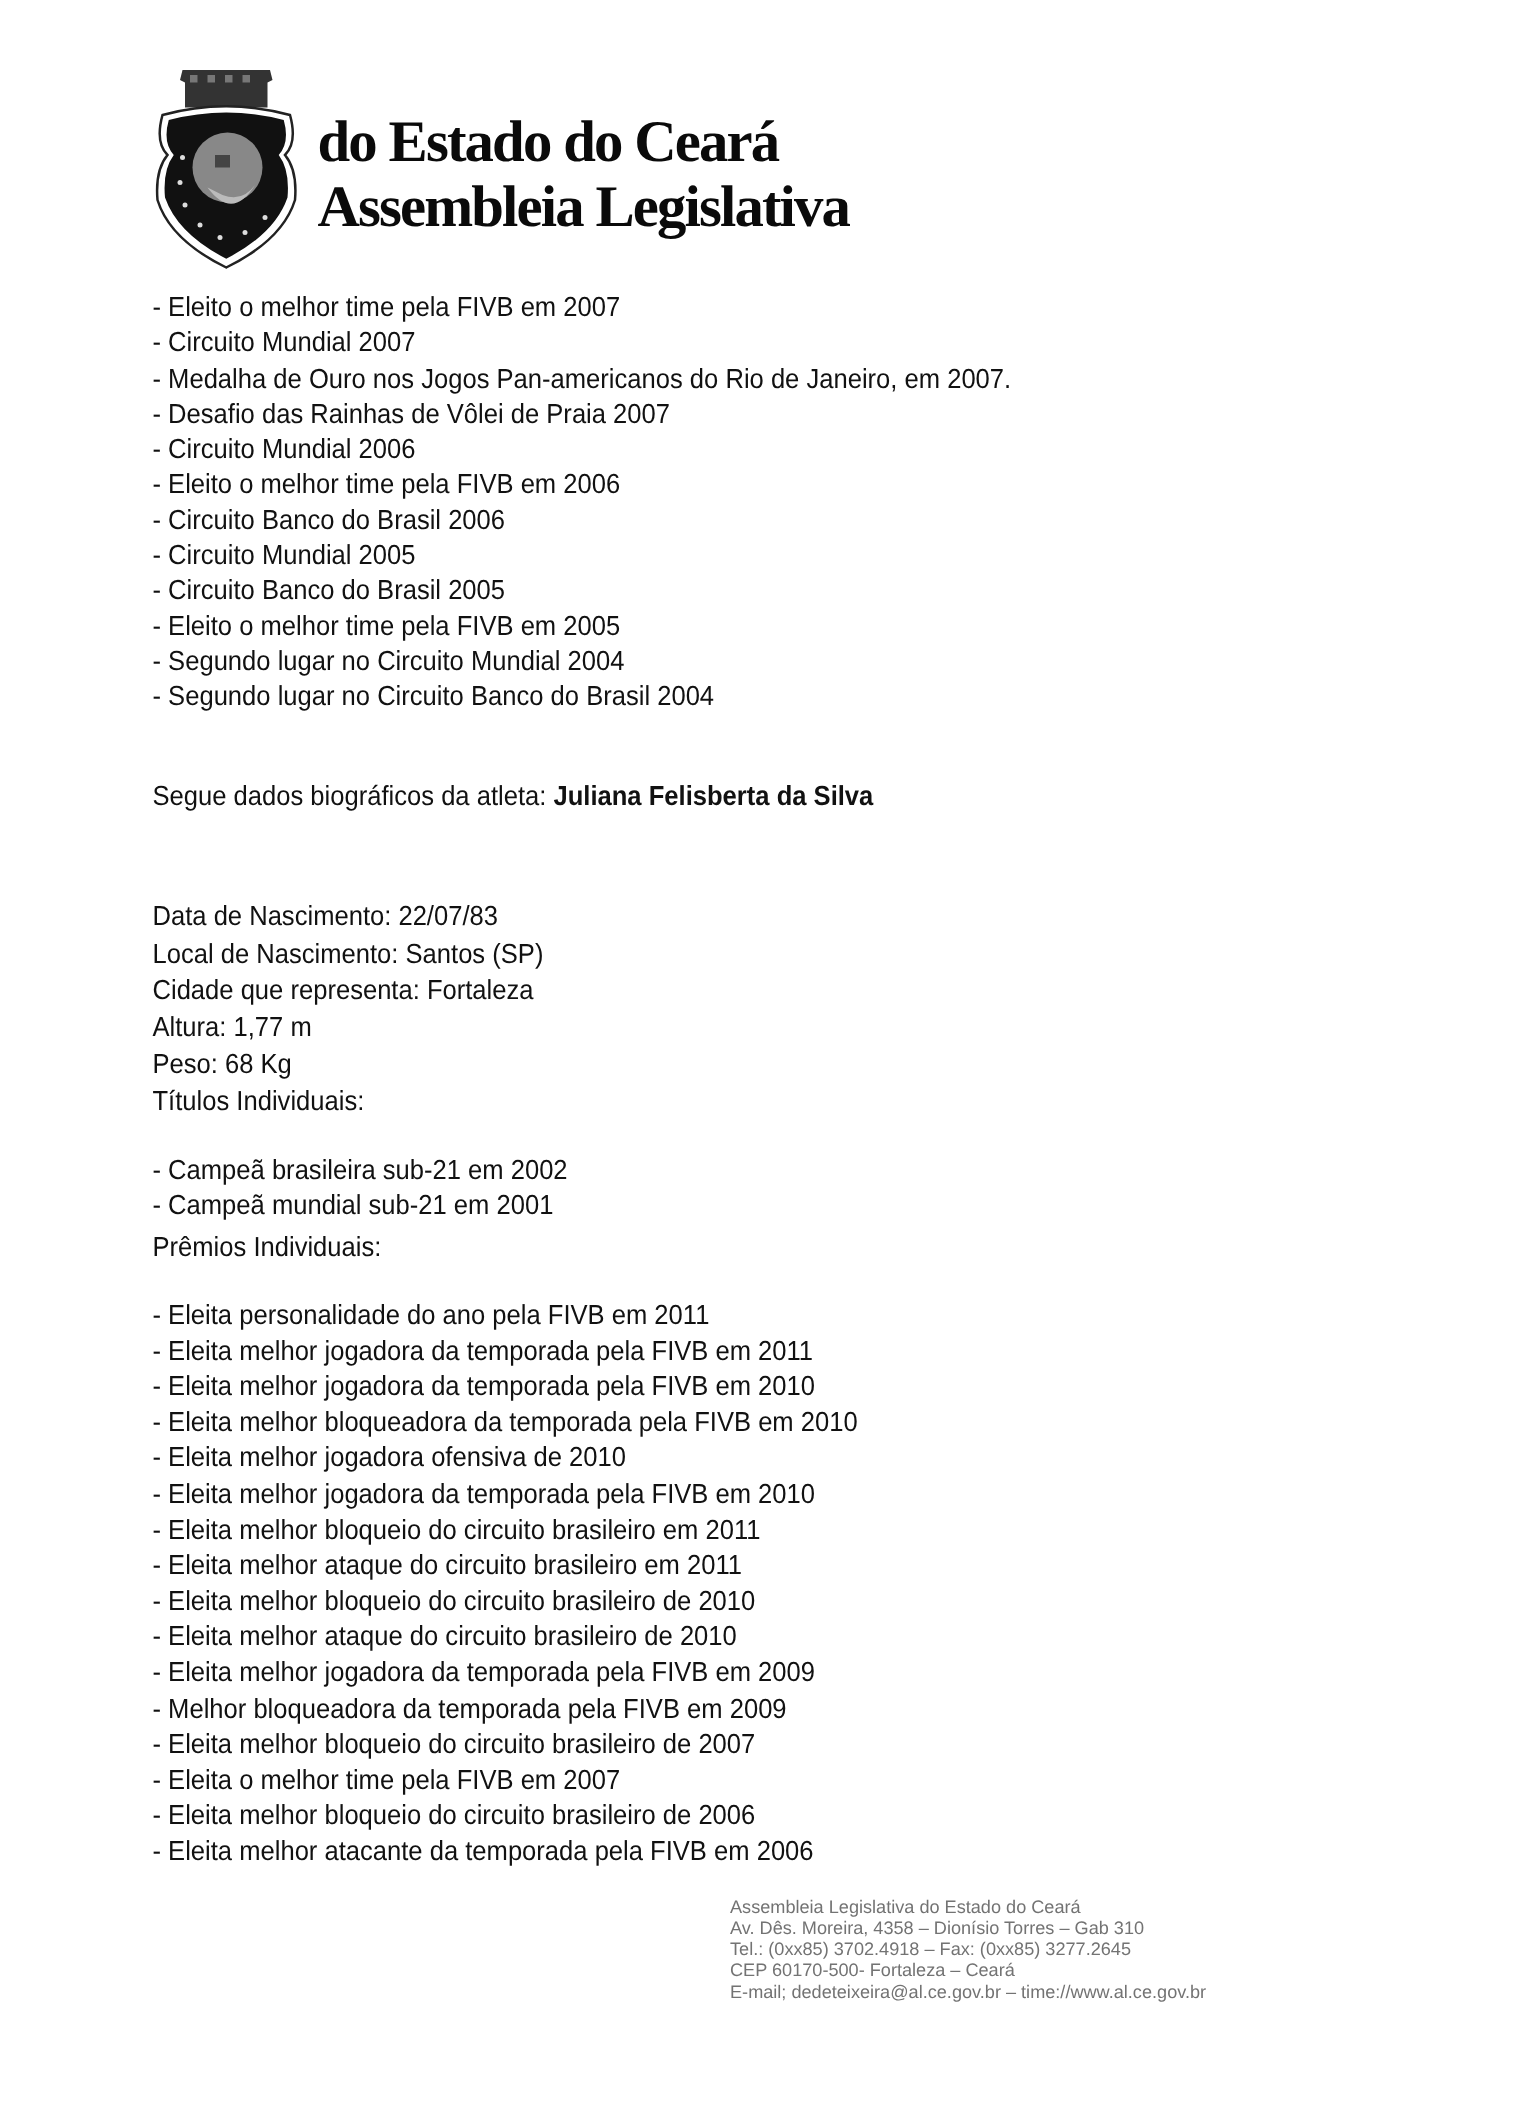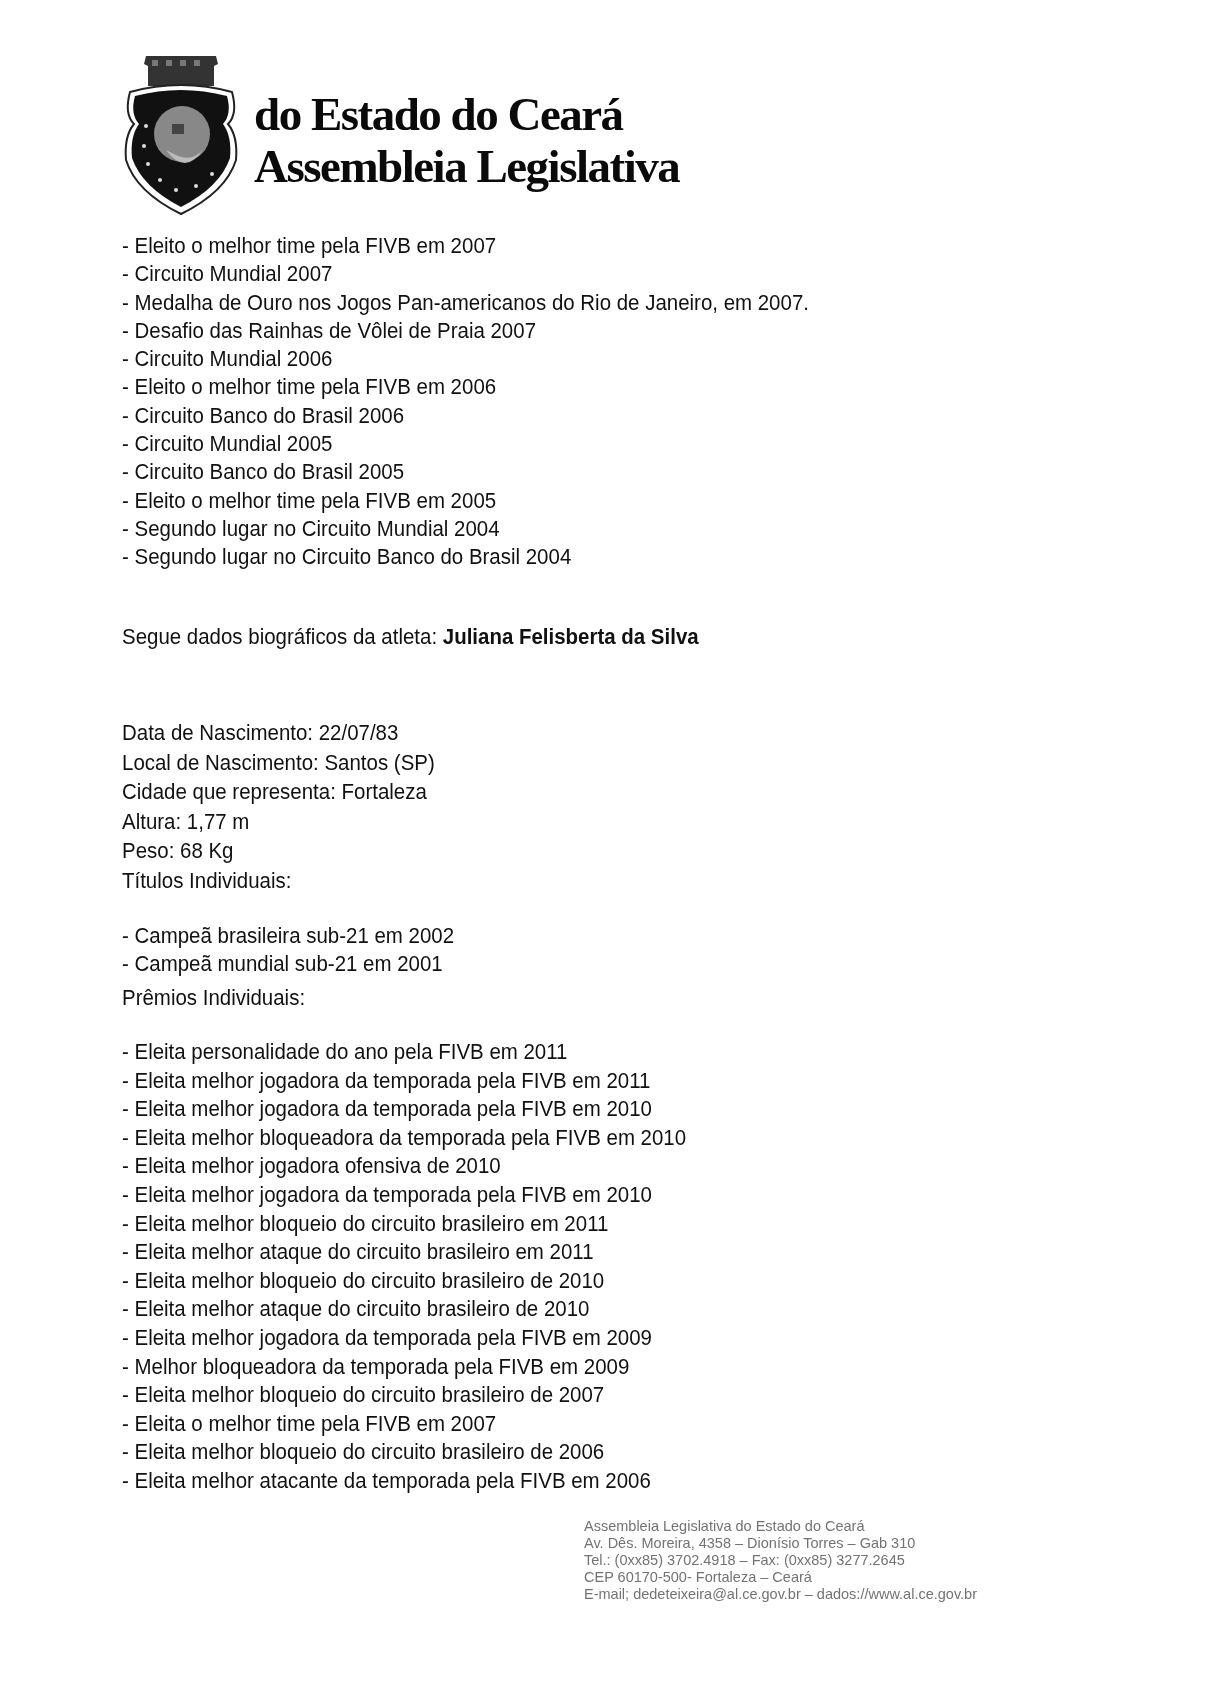--- a/index.html
+++ b/index.html
@@ -109,14 +109,14 @@
   <li>- Eleita o melhor time pela FIVB em 2007</li>
   <li>- Eleita melhor bloqueio do circuito brasileiro de 2006</li>
   <li>- Eleita melhor atacante da temporada pela FIVB em 2006</li>
 </ul>
 
 <div class="footer">
   <div>Assembleia Legislativa do Estado do Ceará</div>
   <div>Av. Dês. Moreira, 4358 – Dionísio Torres – Gab 310</div>
   <div>Tel.: (0xx85) 3702.4918 – Fax: (0xx85) 3277.2645</div>
   <div>CEP 60170-500- Fortaleza – Ceará</div>
-  <div>E-mail; dedeteixeira@al.ce.gov.br – dados://www.al.ce.gov.br</div>
+  <div>E-mail; dedeteixeira@al.ce.gov.br – time://www.al.ce.gov.br</div>
 </div>
 
 </body></html>

